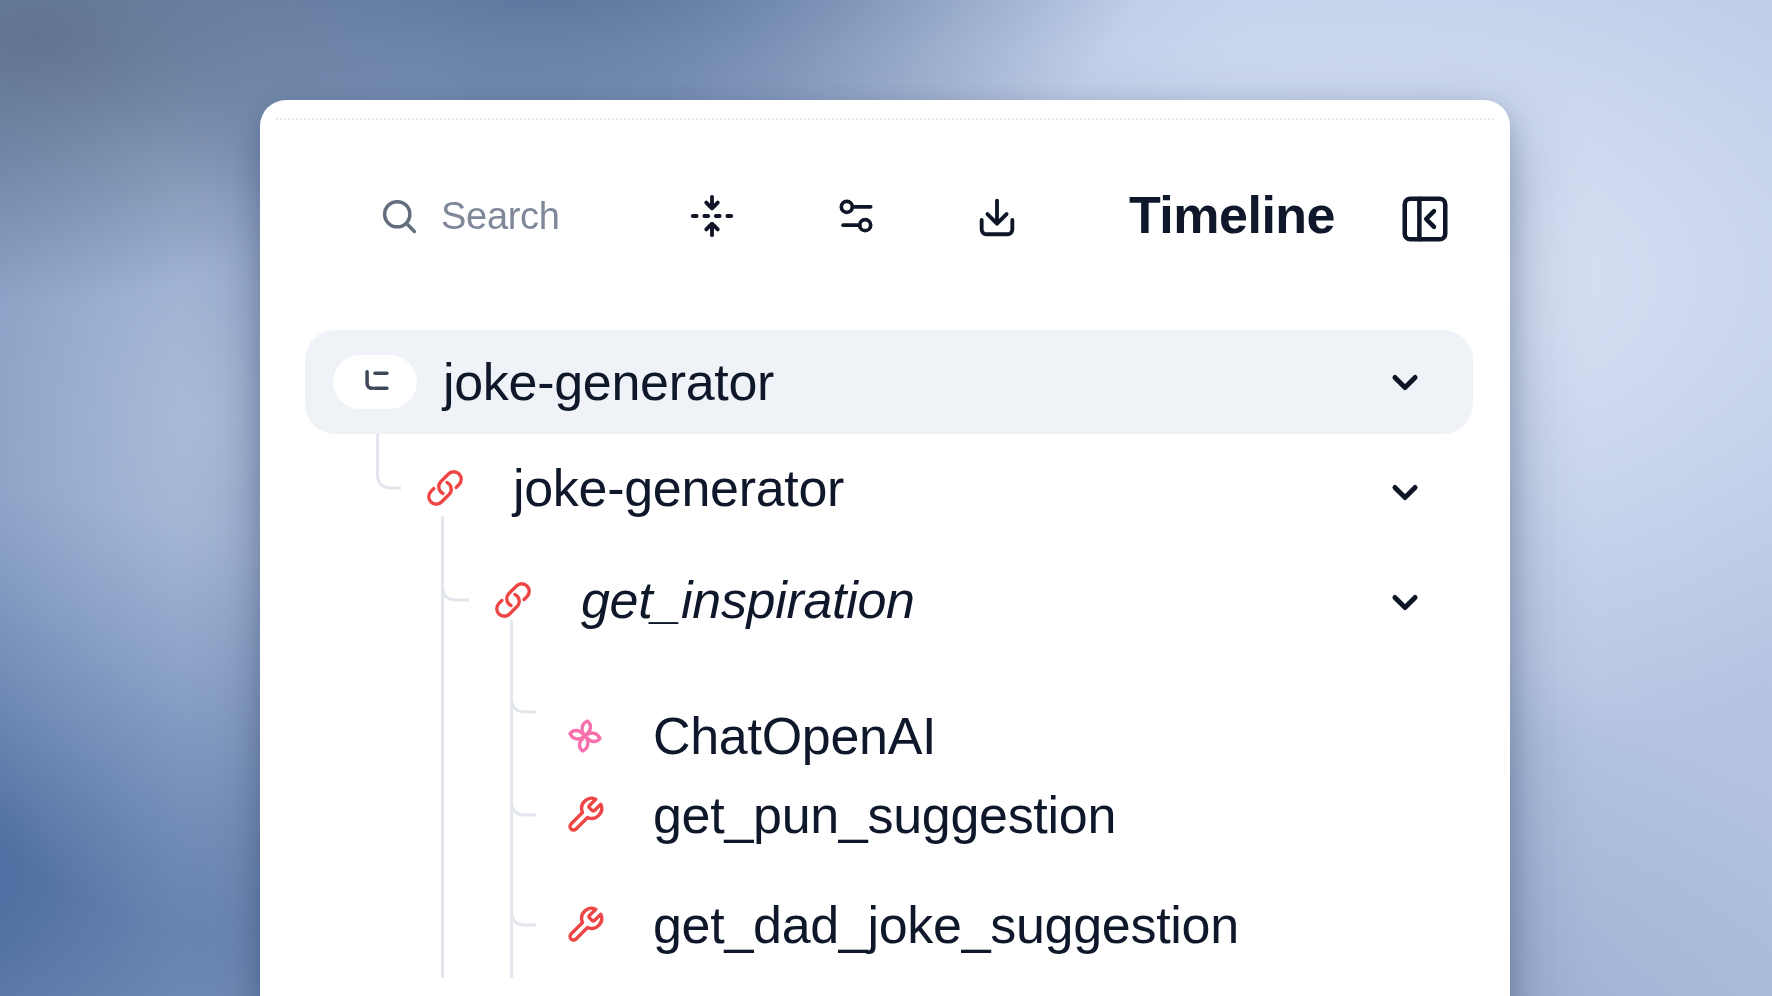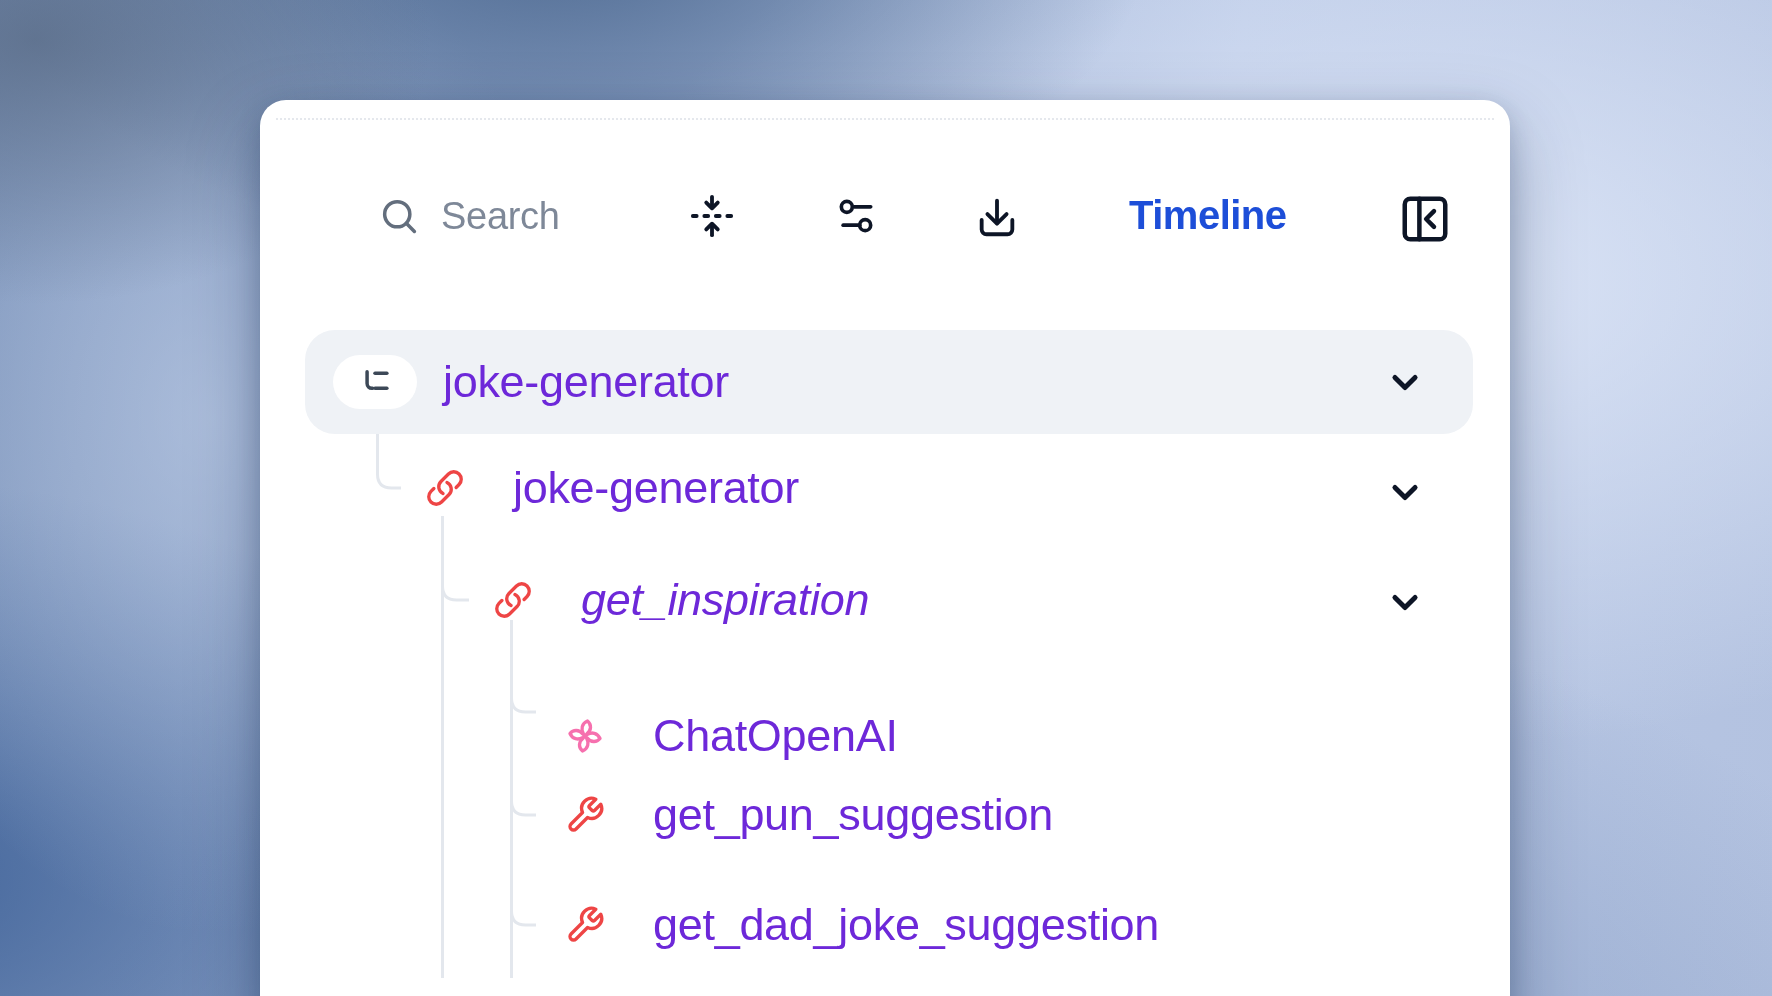--- a/index.html
+++ b/index.html
@@ -30,37 +30,37 @@
   .toolbar{position:absolute;left:0;top:0;width:100%;height:170px;}
   .icon-btn{position:absolute;display:flex;align-items:center;justify-content:center;
     background:none;border:none;padding:0;cursor:pointer;}
   .search-field{
     position:absolute;left:118px;top:92px;height:48px;
     display:flex;align-items:center;gap:21px;cursor:text;
   }
   .search-text{font-size:38px;color:#7e8898;letter-spacing:-0.3px;}
   .timeline-label{
     position:absolute;left:869px;top:90px;height:50px;line-height:50px;
-    font-size:40px;font-weight:700;color:#1d4ed8;letter-spacing:-0.5px;cursor:pointer;
+    font-size:52px;font-weight:700;color:#0f172a;letter-spacing:-0.5px;cursor:pointer;
   }
   svg{display:block;}
   .ink-stroke{stroke:#0d1526;fill:none;stroke-width:2;stroke-linecap:round;stroke-linejoin:round;}
   .gray-stroke{stroke:#636e7d;fill:none;stroke-width:2;stroke-linecap:round;stroke-linejoin:round;}
   
   .guides{position:absolute;left:0;top:0;pointer-events:none;}
   .root-row{
     position:absolute;left:45px;top:230px;width:1168px;height:104px;
     background:#eff2f6;border-radius:30px;
     display:flex;align-items:center;padding-left:28px;box-sizing:border-box;cursor:pointer;
   }
   .root-badge{
     width:84px;height:54px;border-radius:27px;background:#ffffff;
     display:flex;align-items:center;justify-content:center;flex:none;
   }
-  .row-label{font-size:45px;font-weight:500;color:#6d28d9;letter-spacing:-0.3px;white-space:nowrap;}
+  .row-label{font-size:52px;font-weight:500;color:#0f172a;letter-spacing:-0.3px;white-space:nowrap;}
   .root-row .row-label{margin-left:26px;}
   .tree-row{position:absolute;height:56px;display:flex;align-items:center;cursor:pointer;}
   .tree-row .row-label{margin-left:48px;}
   .chev{position:absolute;left:1123px;width:44px;height:44px;cursor:pointer;
     background:none;border:none;padding:0;}
   .chev svg .c{stroke:#0d1526;fill:none;stroke-width:2.7;stroke-linecap:round;stroke-linejoin:round;}
 </style>
 </head>
 <body>
 

